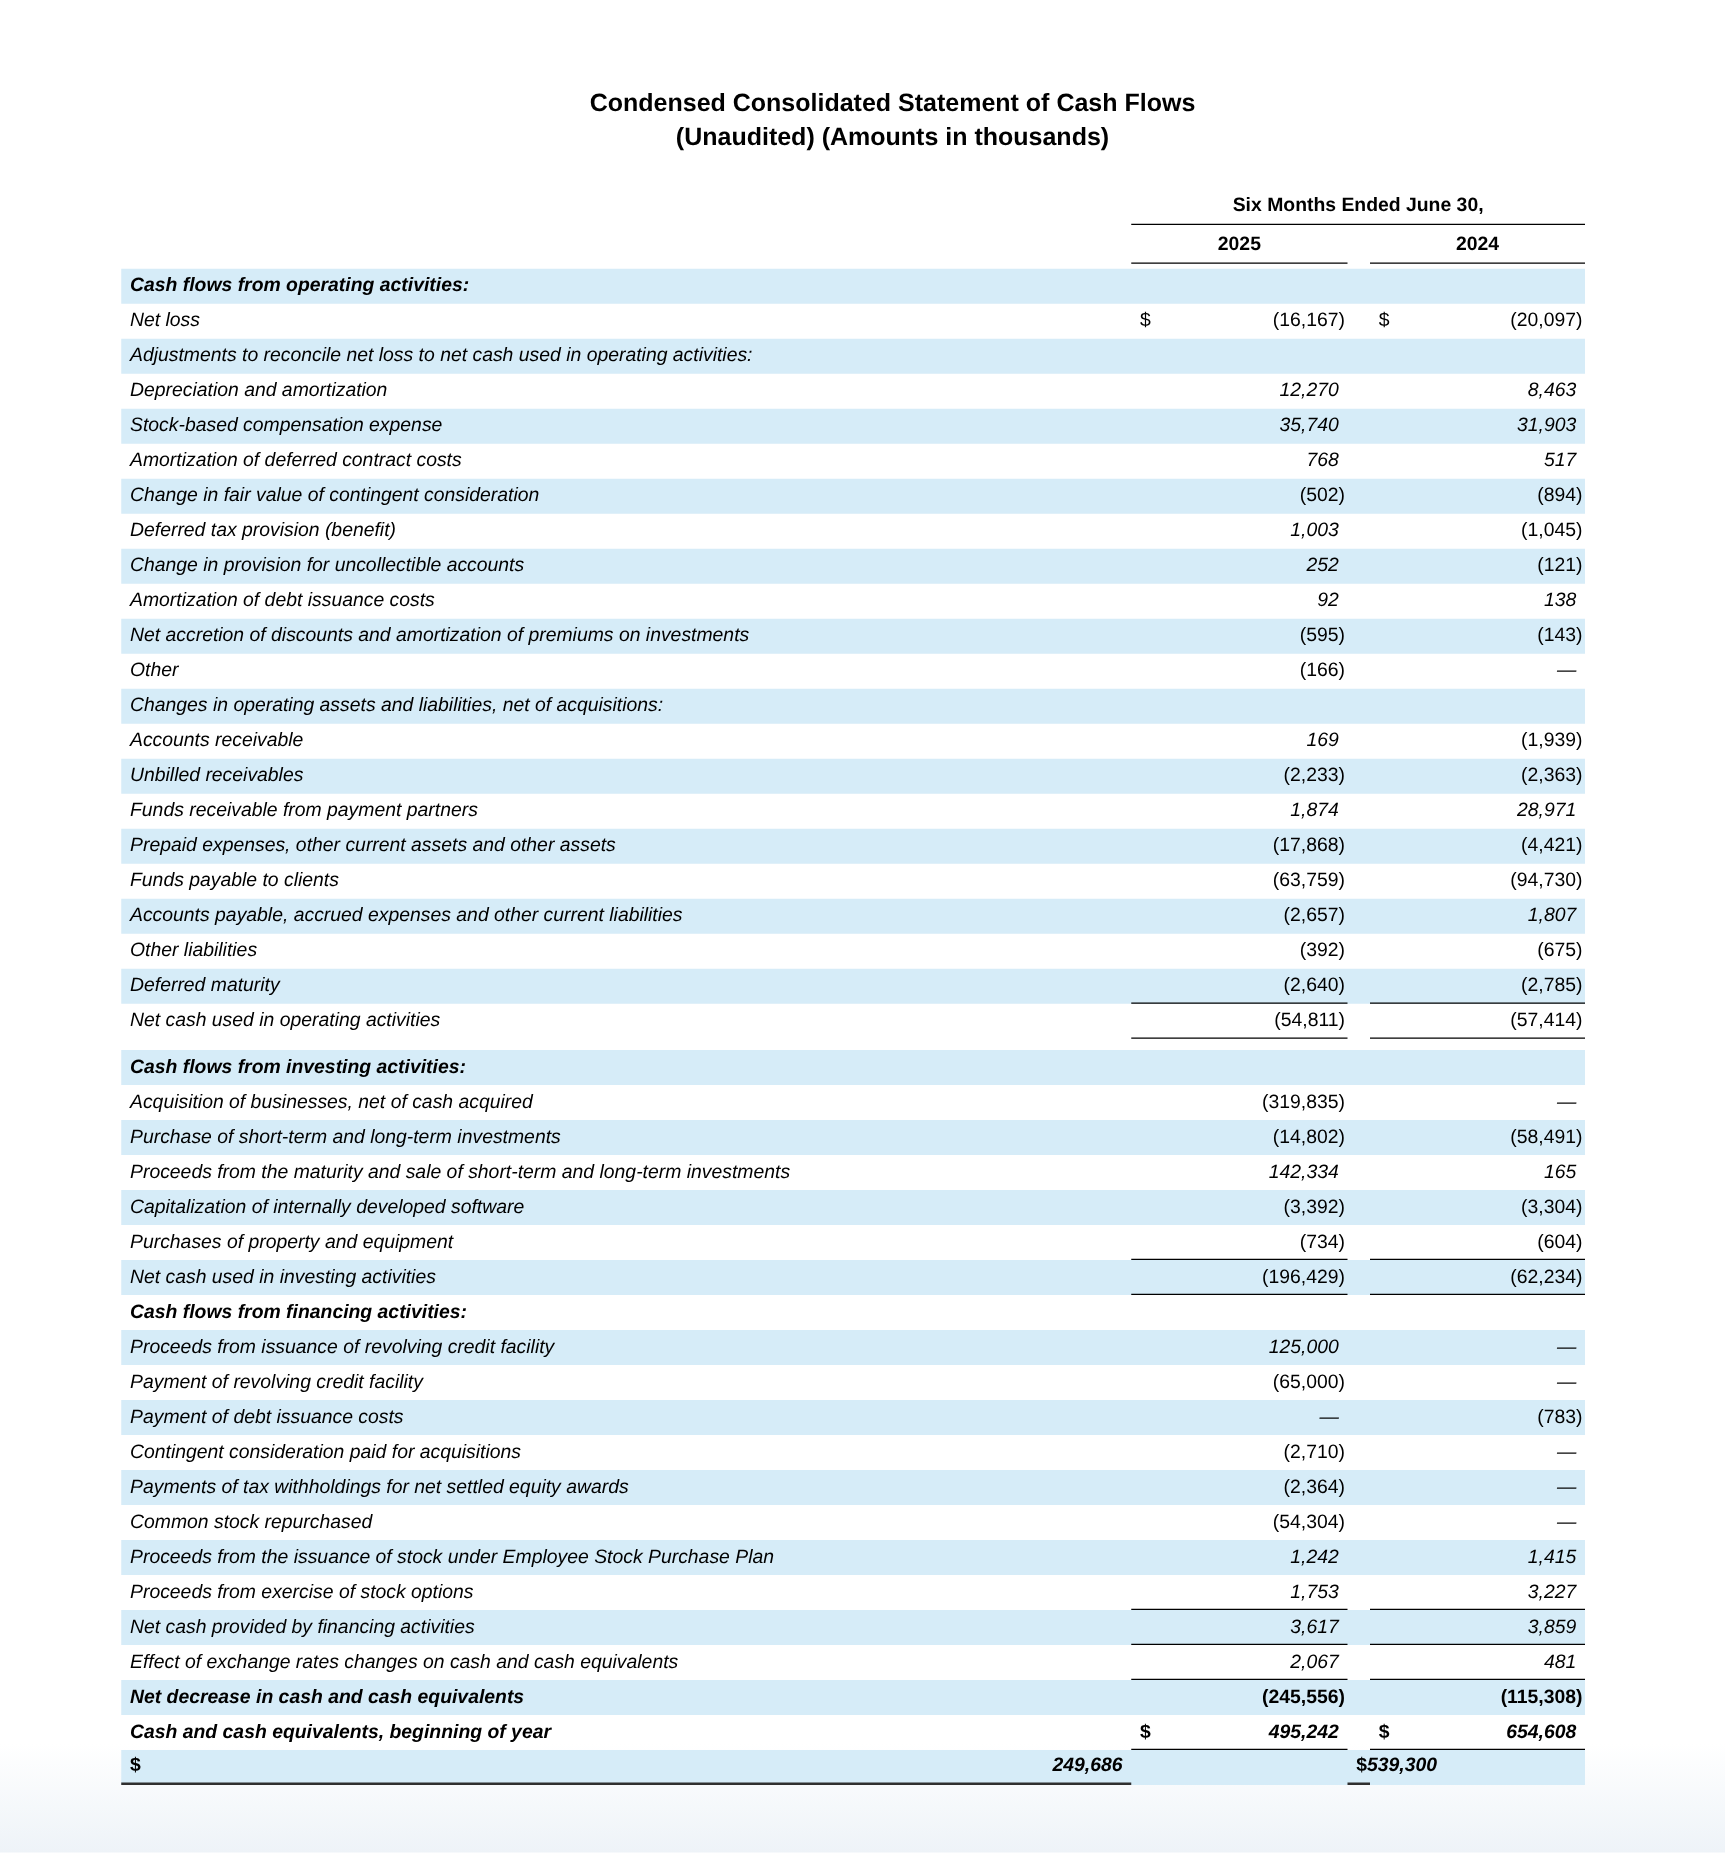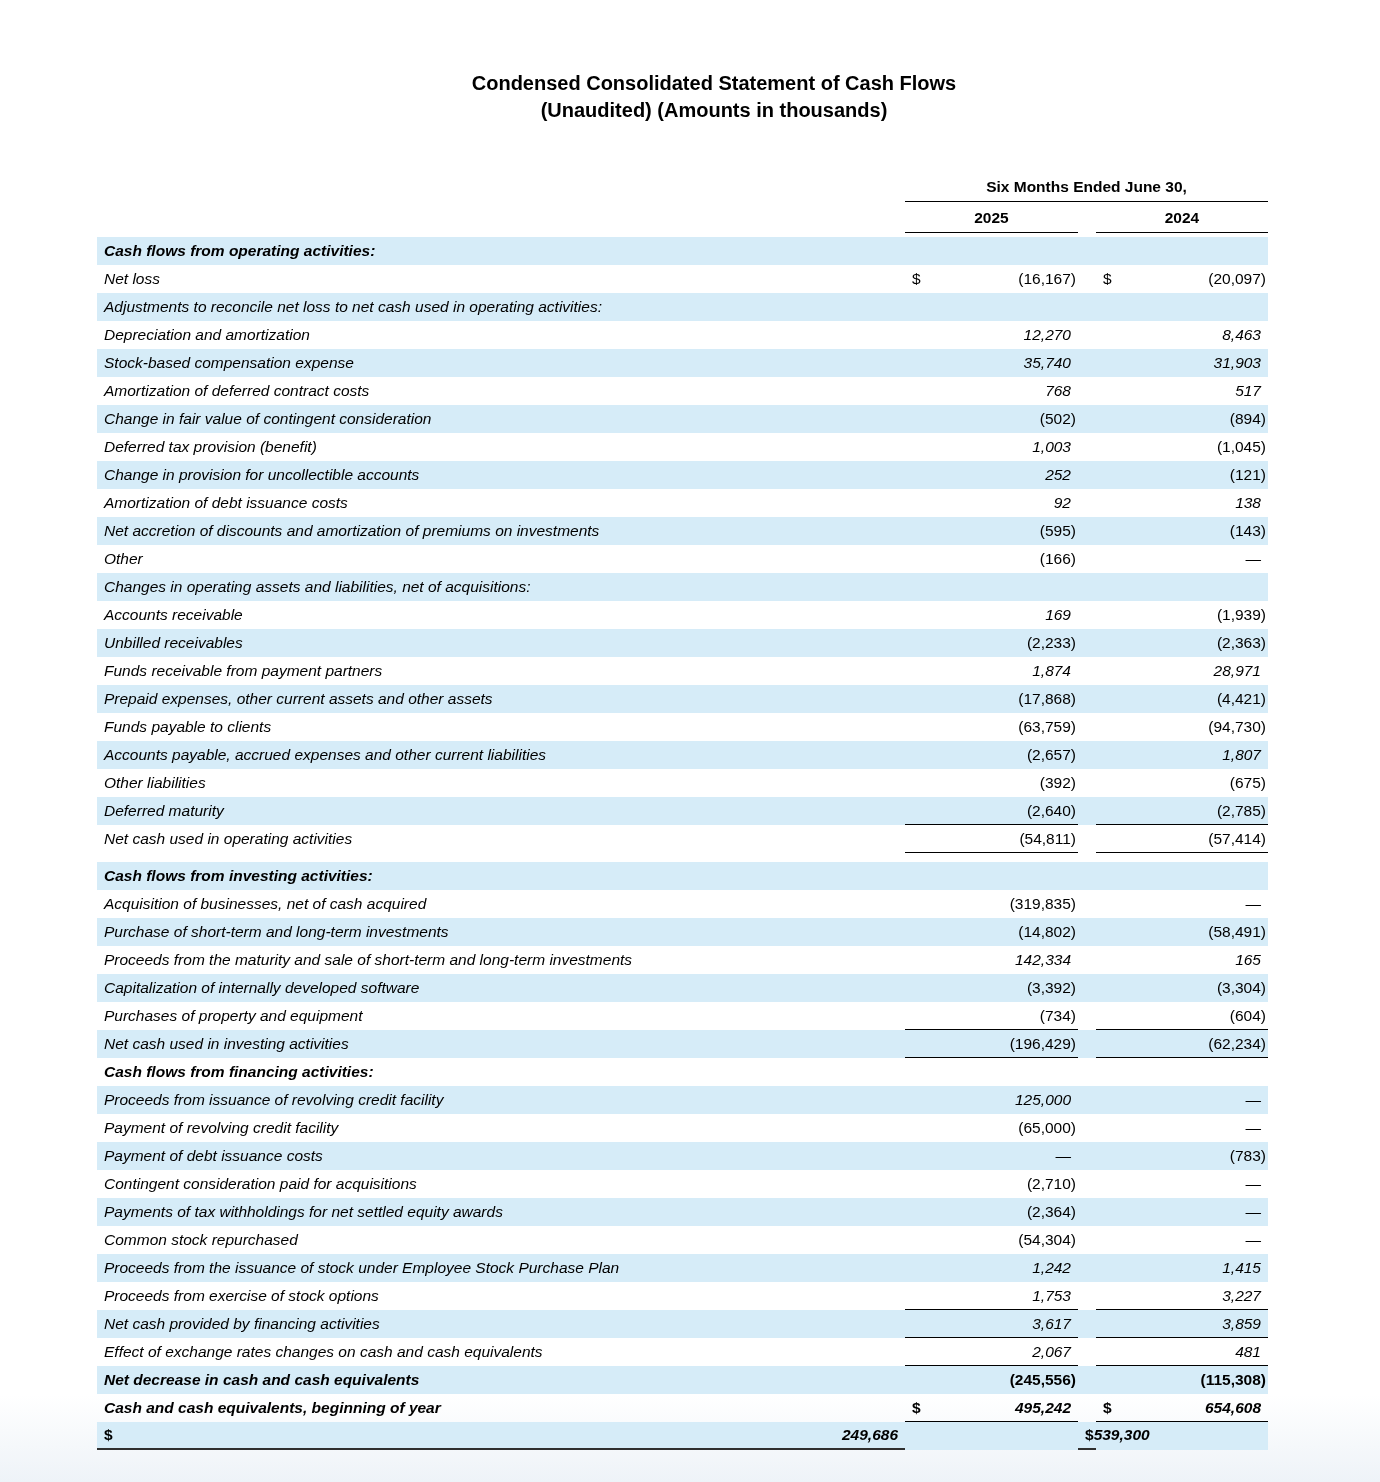--- a/index.html
+++ b/index.html
@@ -16,21 +16,21 @@
     padding-top: 70px;
     text-align: center;
     font-weight: 700;
     font-size: 20px;
     line-height: 27px;
     padding-left: 48px;
   }
   .statement {
     margin-left: 97px;
     width: 1171px;
-    margin-top: 54px;
+    margin-top: 32px;
     font-size: 15.5px;
   }
   .grid-row {
     display: grid;
     grid-template-columns: 1fr 173px 18px 172px;
     align-items: stretch;
   }
   .period-span {
     grid-column: 2 / 5;
     text-align: center;

